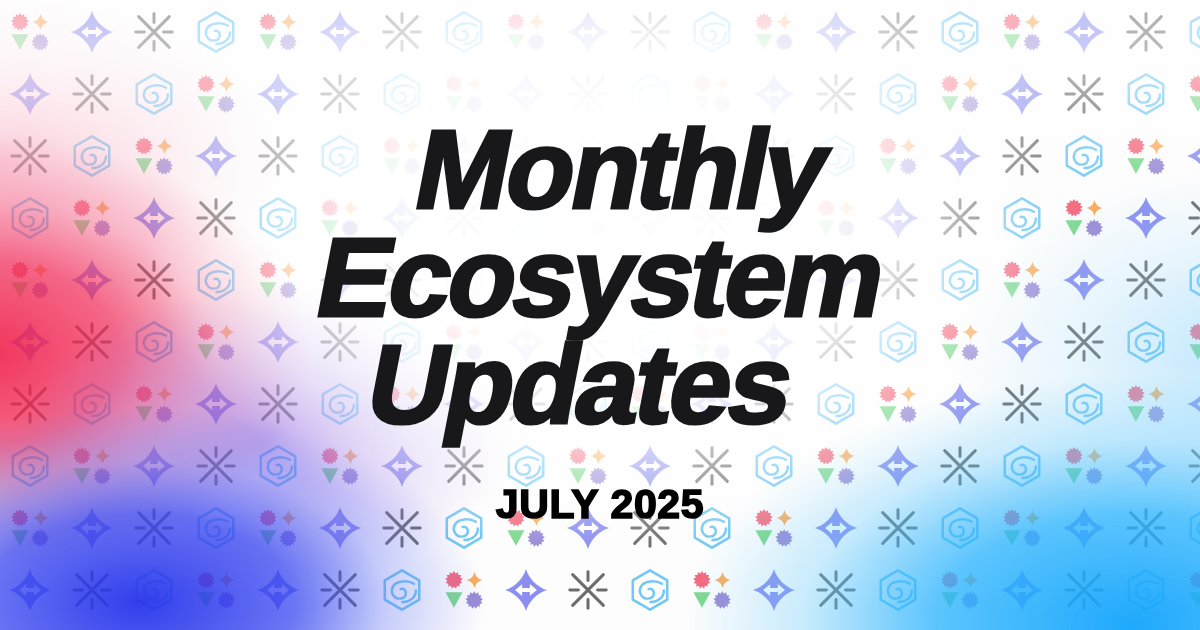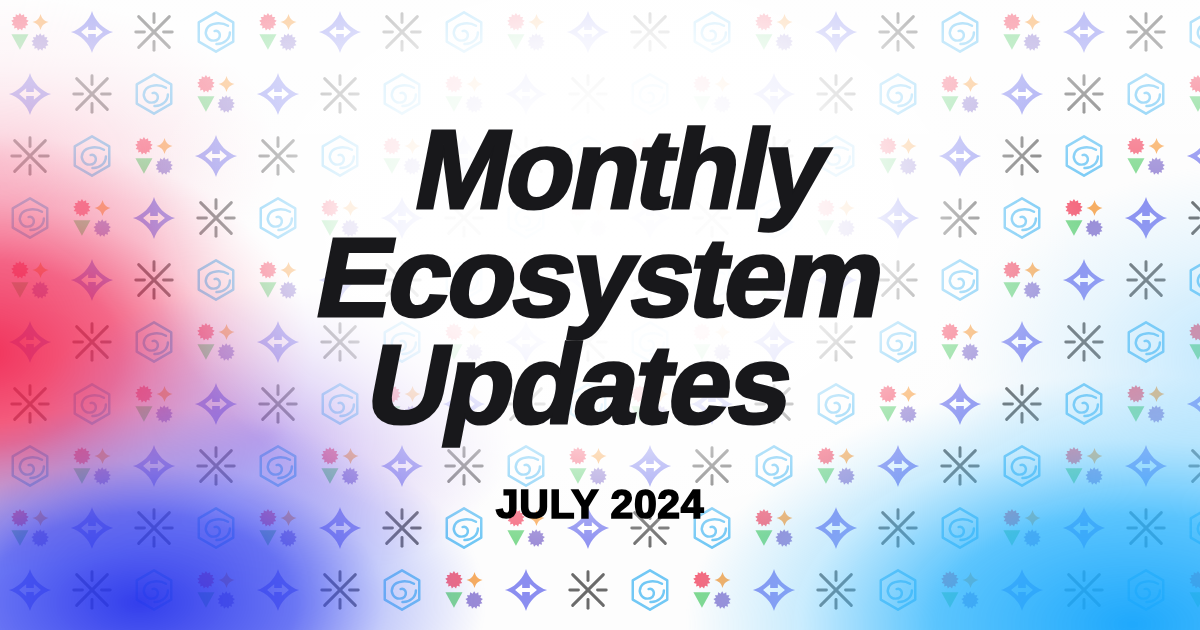--- a/index.html
+++ b/index.html
@@ -1963,16 +1963,16 @@
     <div class="glow-top"></div>
     <div class="glow-core"></div>
   </div>
 
   <div id="content">
     <div id="title-block">
       <div class="title-line">Monthly</div>
       <div class="title-line">Ecosystem</div>
       <div class="title-line">Updates</div>
     </div>
-    <div id="subtitle">JULY 2024</div>
+    <div id="subtitle">JULY 2025</div>
   </div>
 
 </div>
 
 </body></html>

